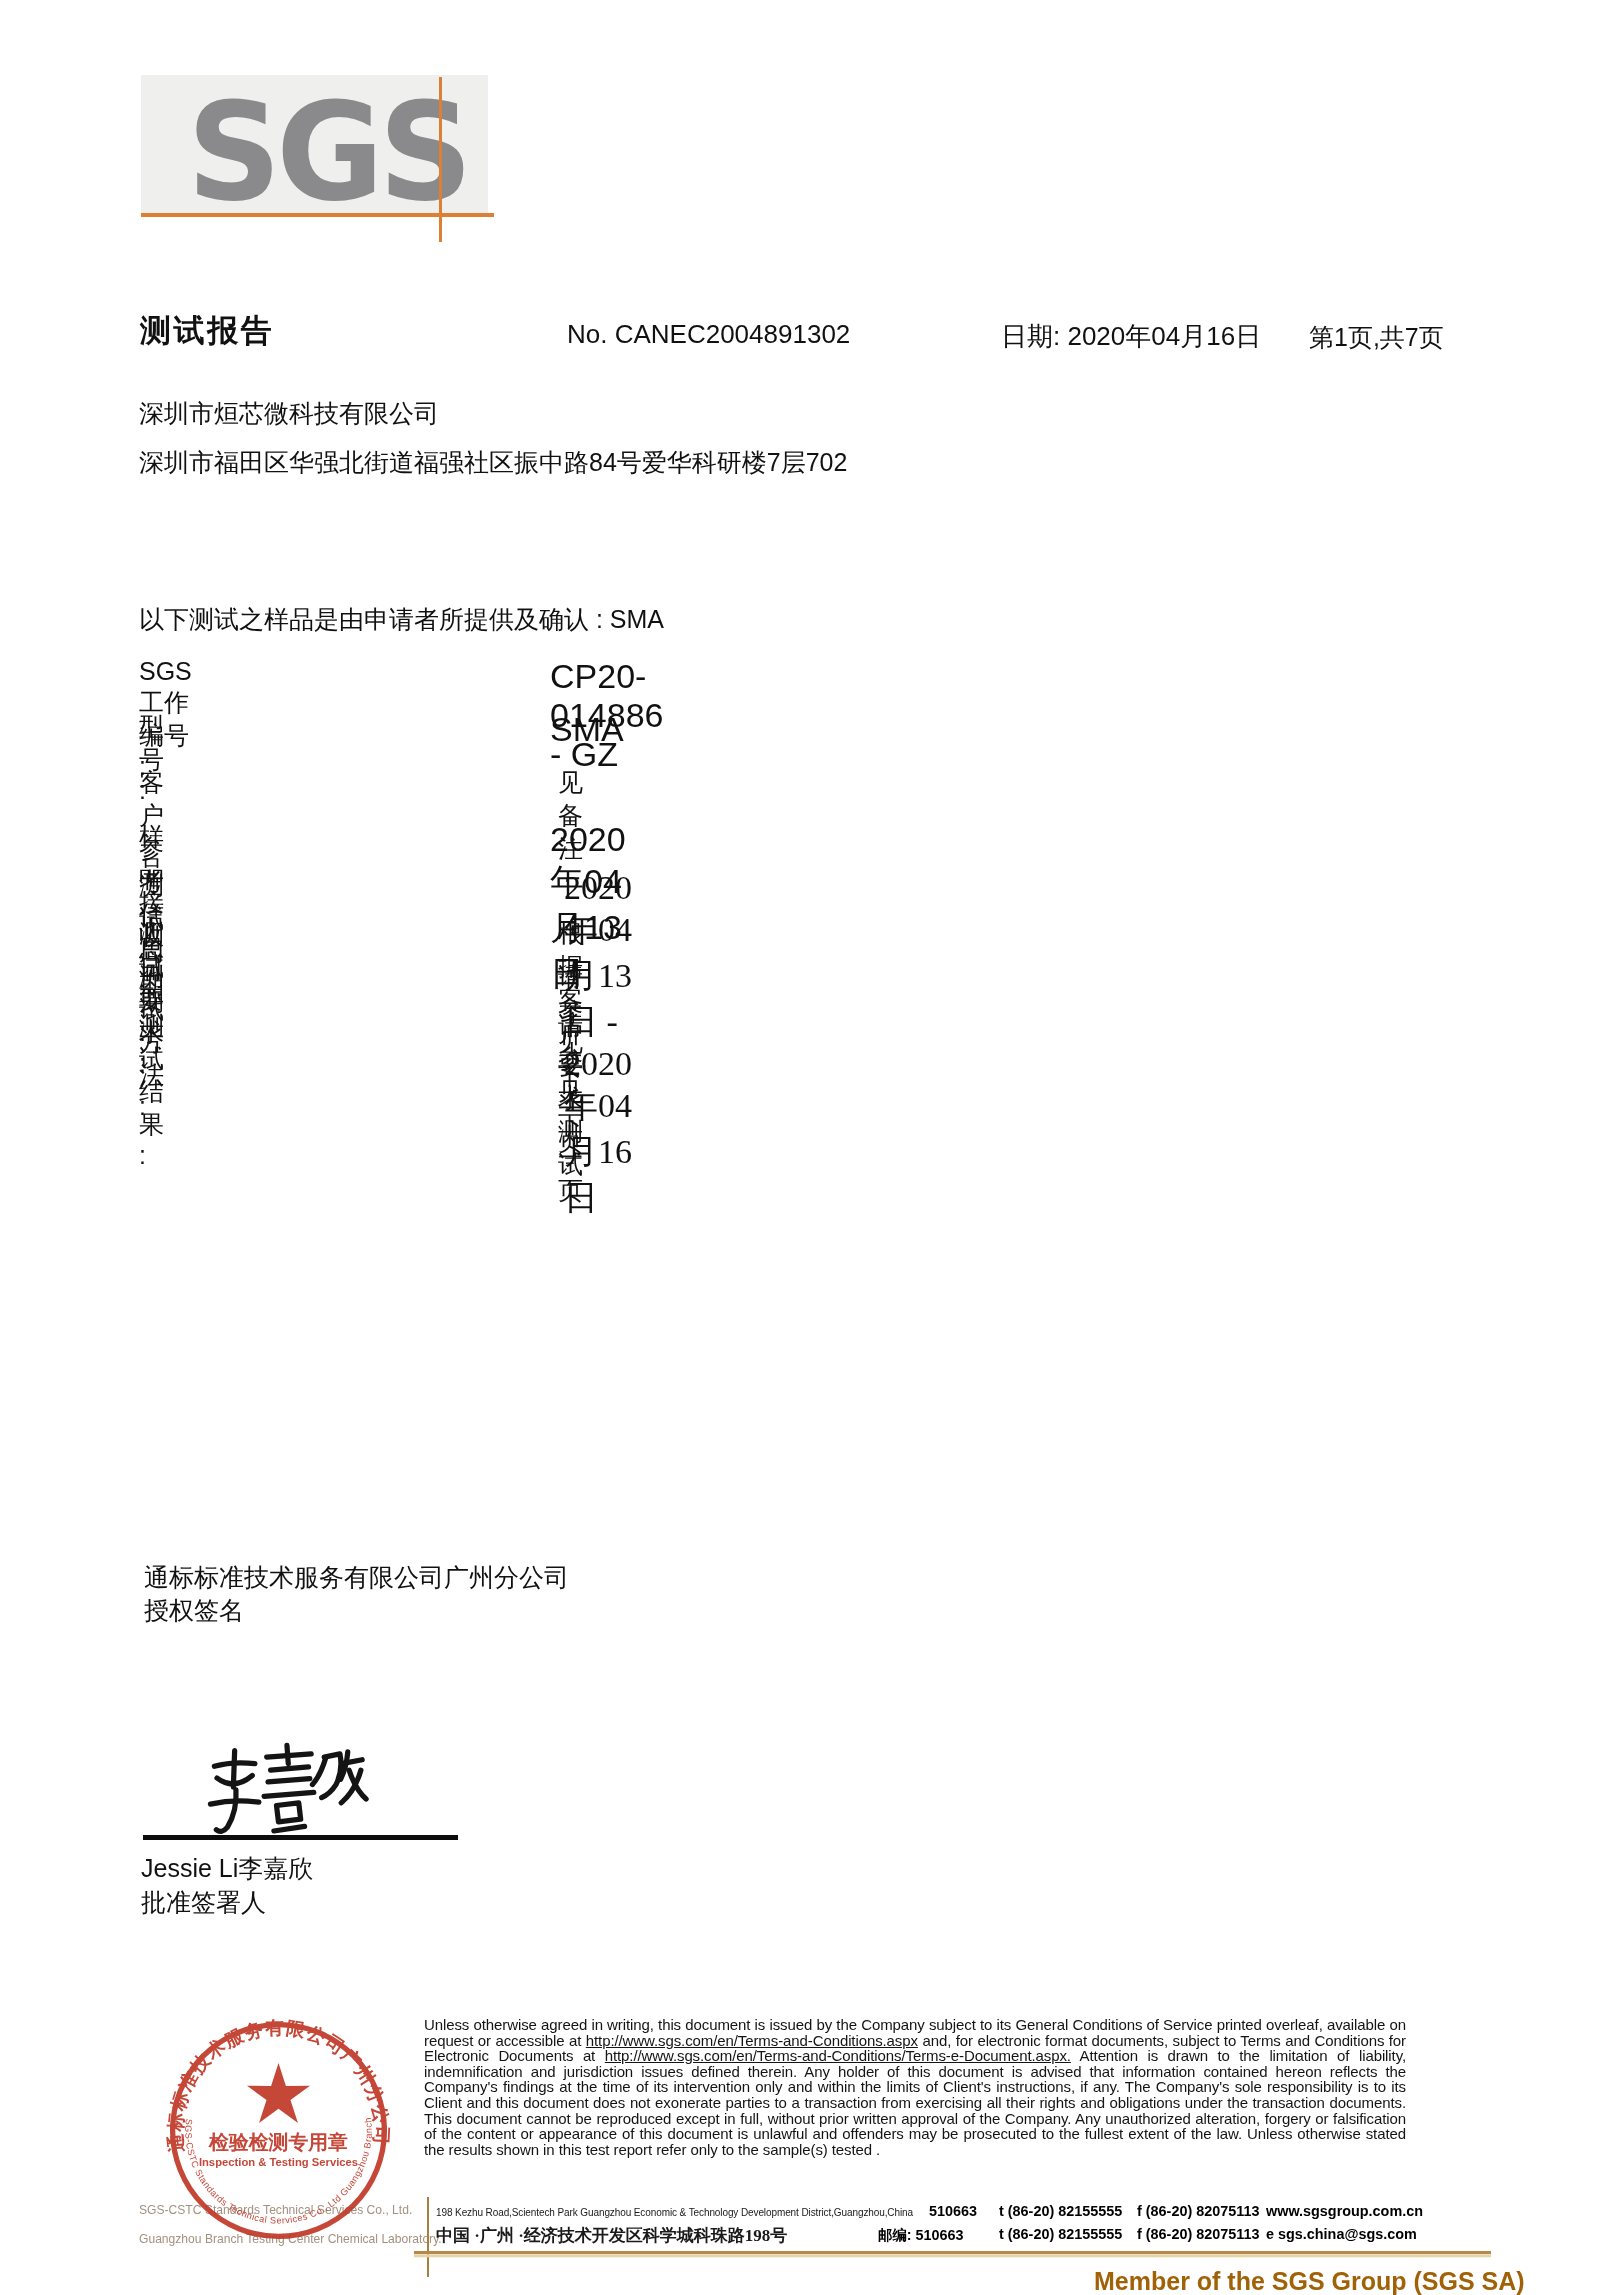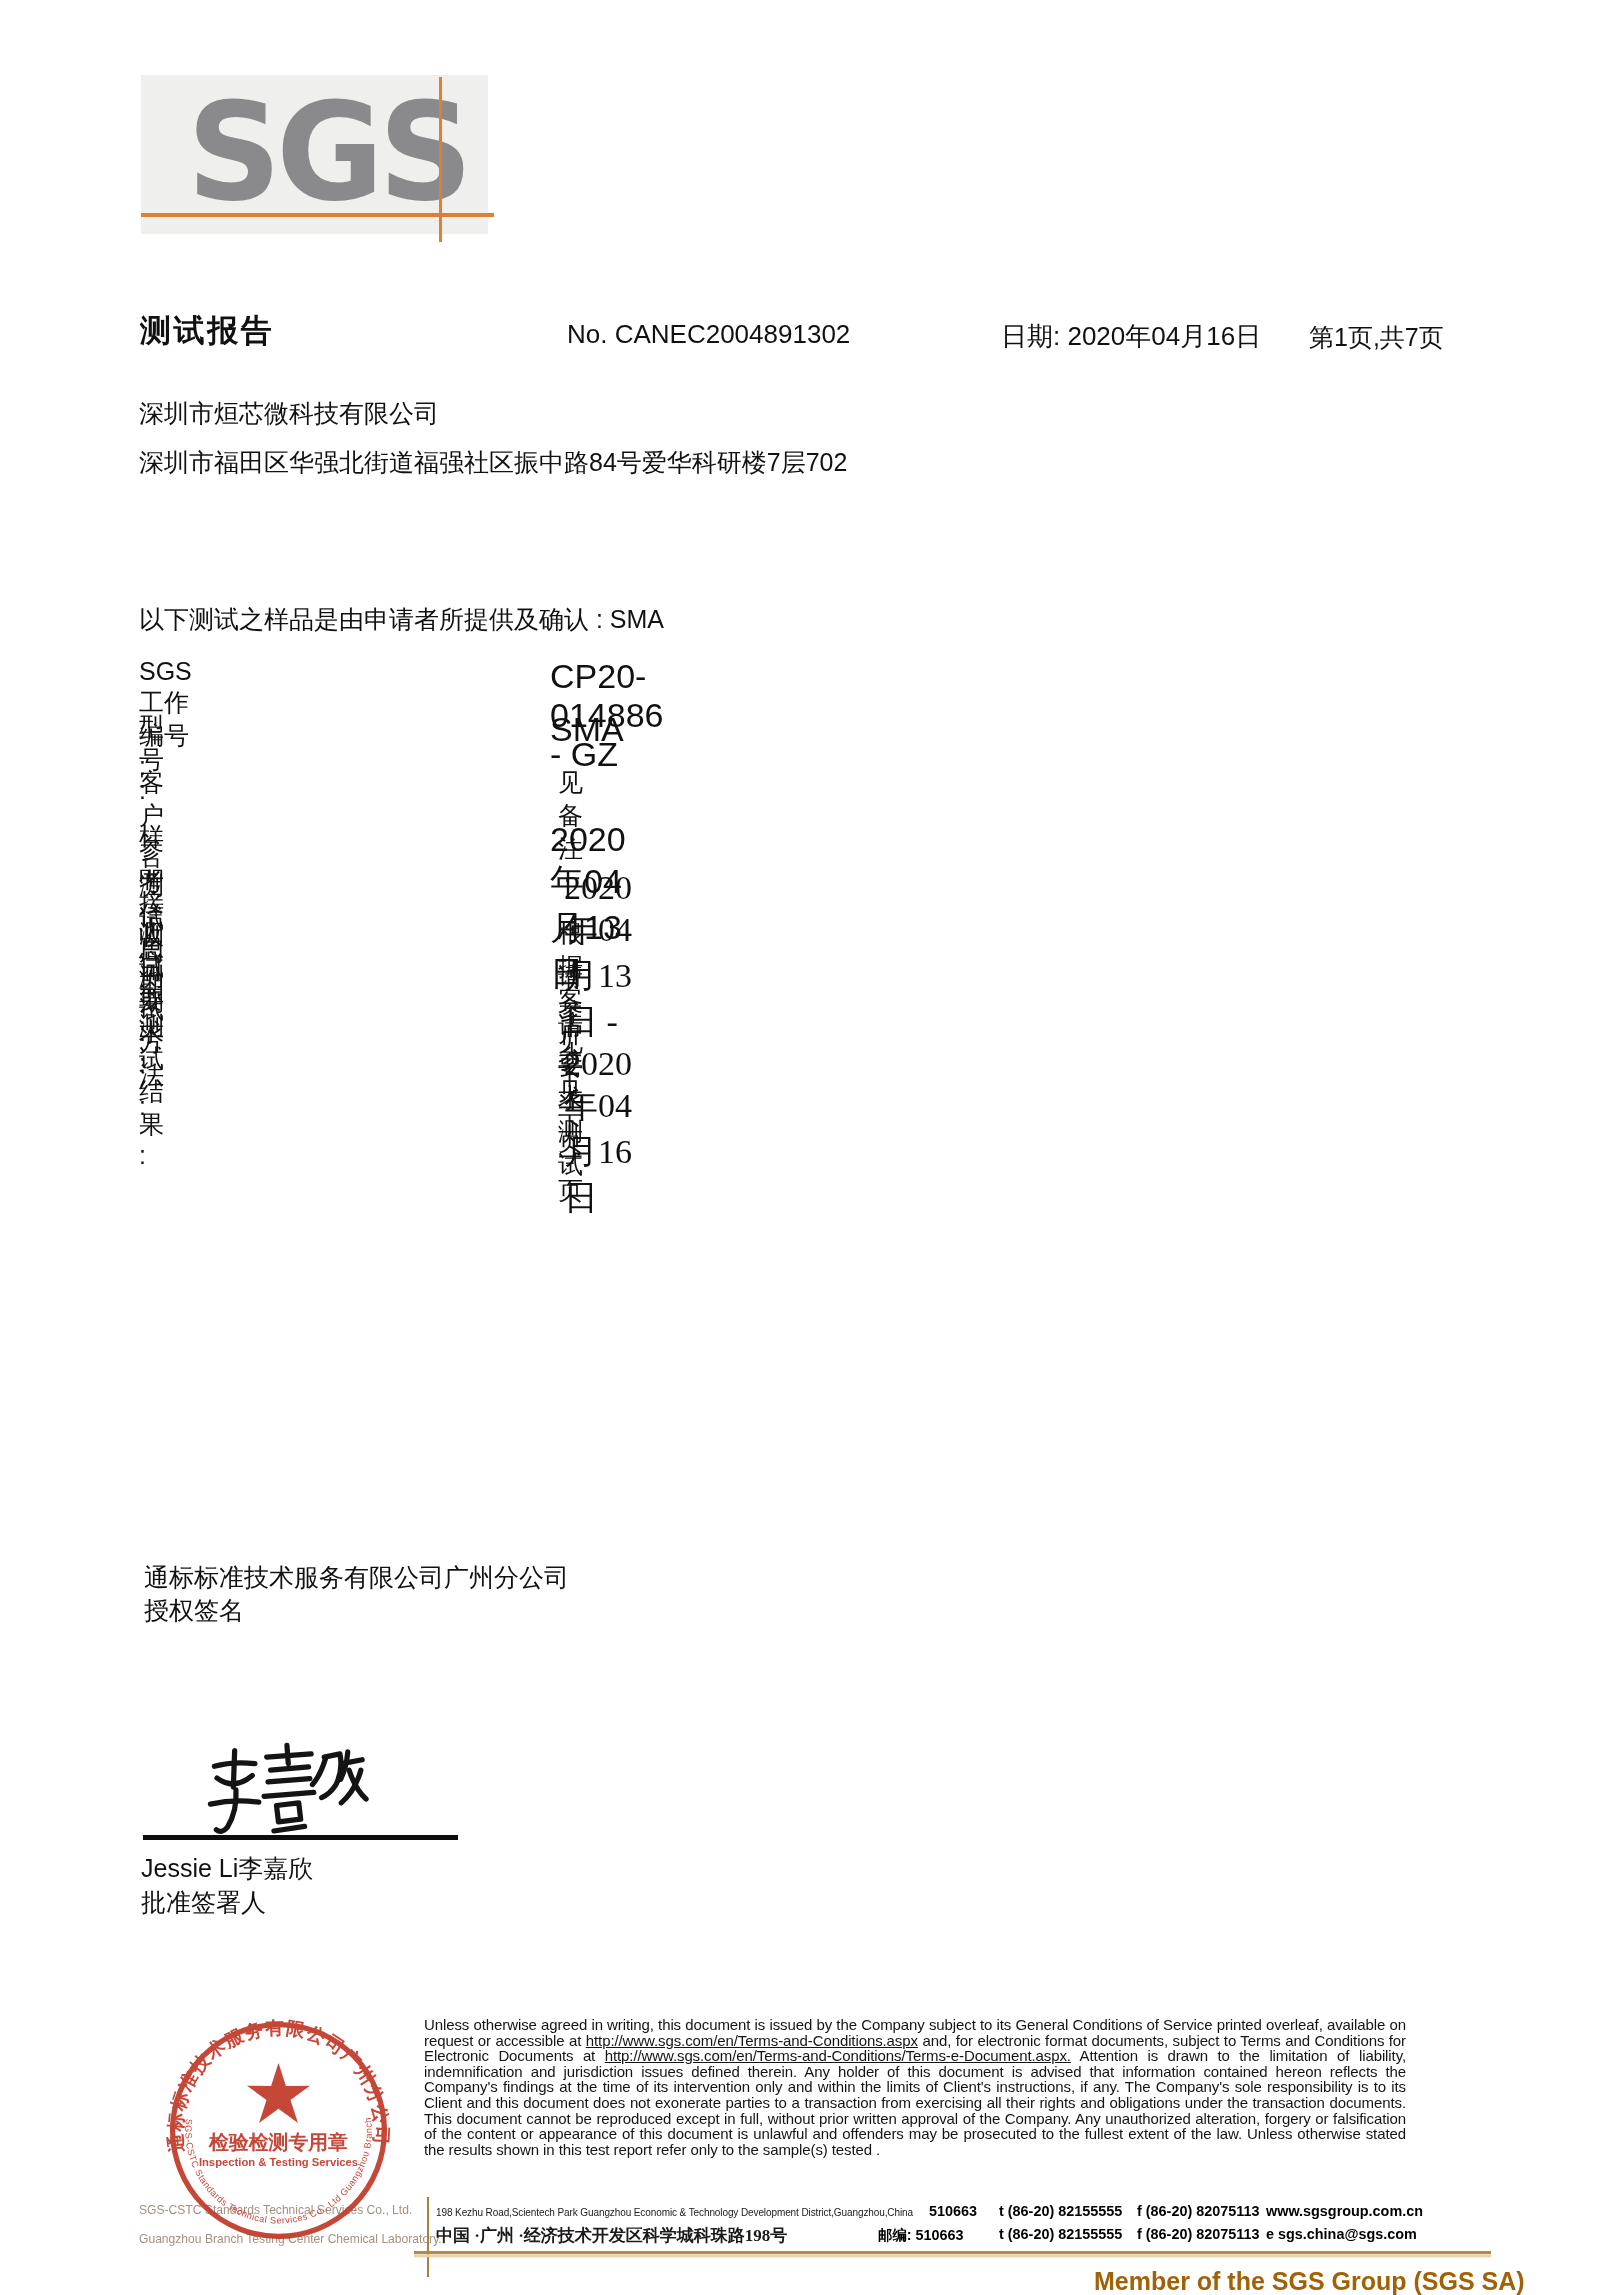--- a/index.html
+++ b/index.html
@@ -1,21 +1,21 @@
 <!DOCTYPE html>
 <html style="font-size:10.5px"><head>
 <meta charset="utf-8">
 <style>
   html,body{margin:0;padding:0;background:#ffffff;}
   .page{position:relative;width:1623px;height:2295px;background:#fff;overflow:hidden;
         font-family:"Liberation Sans","DejaVu Sans",sans-serif;color:#111;}
   .abs{position:absolute;}
 
   
-  .logo-box{position:absolute;left:141px;top:75px;width:347px;height:159px;background:#efefee;}
+  .logo-box{position:absolute;left:141px;top:75px;width:347px;height:141px;background:#efefee;}
   .logo-text{position:absolute;left:46px;top:9.2px;font-family:"DejaVu Sans",sans-serif;
              font-weight:bold;font-size:131px;line-height:131px;color:#8a898c;letter-spacing:-5.2px;
              transform:scaleY(1.04);transform-origin:top left;}
   .logo-hline{position:absolute;left:141px;top:213px;width:353px;height:3.9px;background:#dd8033;}
   .logo-vline{position:absolute;left:439px;top:77px;width:3.3px;height:165px;background:#dd8033;}
 
   .title{font-size:31px;font-weight:bold;letter-spacing:2.6px;}
   .h-meta{font-size:26px;}
   .body-cn{font-size:25px;}
   .val{font-size:34px;}

